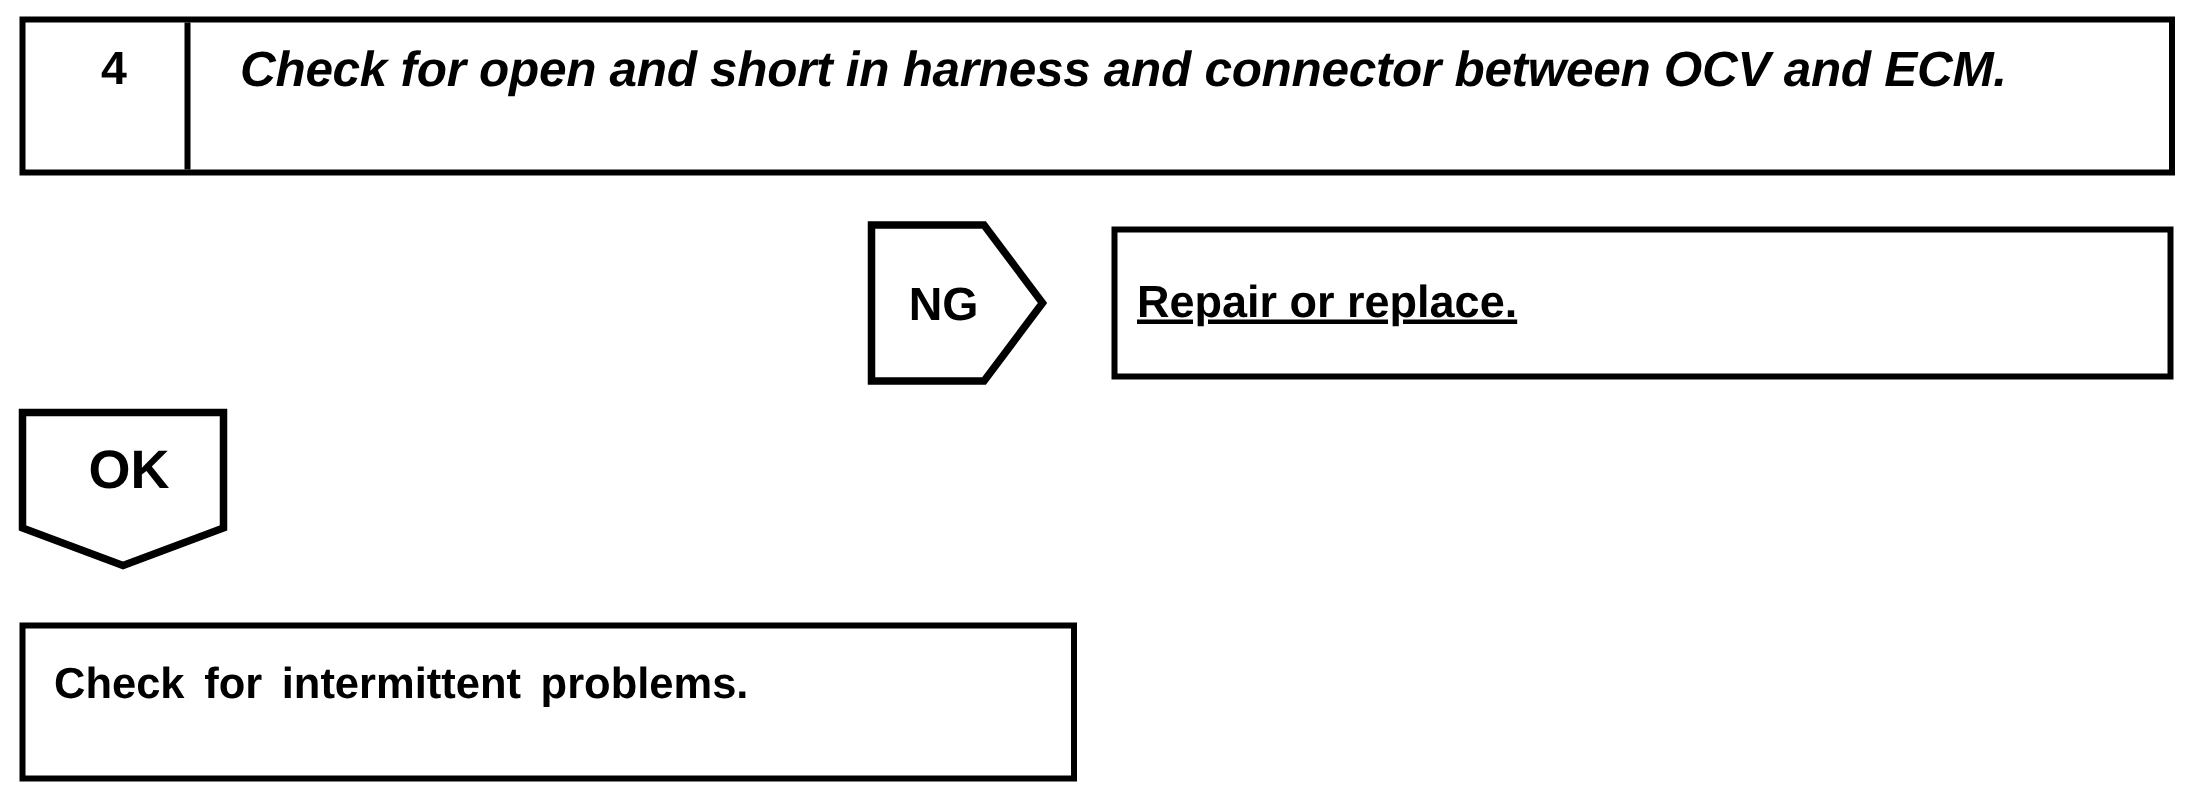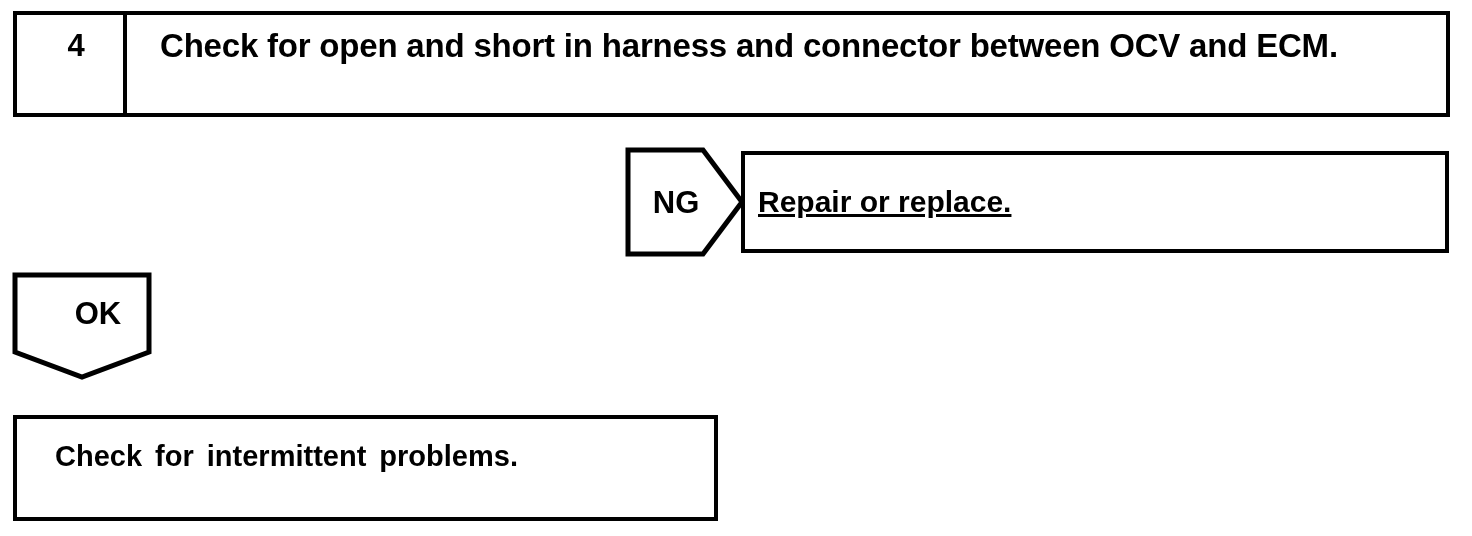--- a/index.html
+++ b/index.html
@@ -48,29 +48,29 @@
     padding-left: 12px;
     line-height: 1;
   }
   .step-text {
     flex: 1;
     font-size: 33px;
     line-height: 1;
     padding: 14px 18px 0 33px;
     letter-spacing: -0.2px;
     white-space: nowrap;
+    font-style: italic;
   }
   
   .ng-wrap {
     position: absolute;
     left: 578px;
     top: 146px;
     width: 122px;
     height: 112px;
-    margin-left: 47px;
   }
   .ng-wrap svg {
     position: absolute;
     left: 0;
     top: 0;
     display: block;
   }
   .ng-label {
     position: absolute;
     left: 0;
@@ -106,37 +106,37 @@
     height: 110px;
   }
   .ok-wrap svg {
     position: absolute;
     left: 0;
     top: 0;
     display: block;
   }
   .ok-label {
     position: absolute;
-    left: 16px;
+    left: 4px;
     top: 0;
     width: 142px;
     height: 84px;
     display: flex;
     align-items: center;
     justify-content: center;
-    font-size: 31px;
+    font-size: 36px;
     line-height: 1;
   }
   
   .end-box {
     left: 13px;
     top: 415px;
     width: 705px;
     height: 106px;
-    padding: 23px 10px 0 38px;
+    padding: 23px 10px 0 19px;
     font-size: 29px;
     line-height: 1;
     word-spacing: 5px;
     white-space: nowrap;
   }
 </style>
 </head>
 <body>
 
 <div class="canvas">

